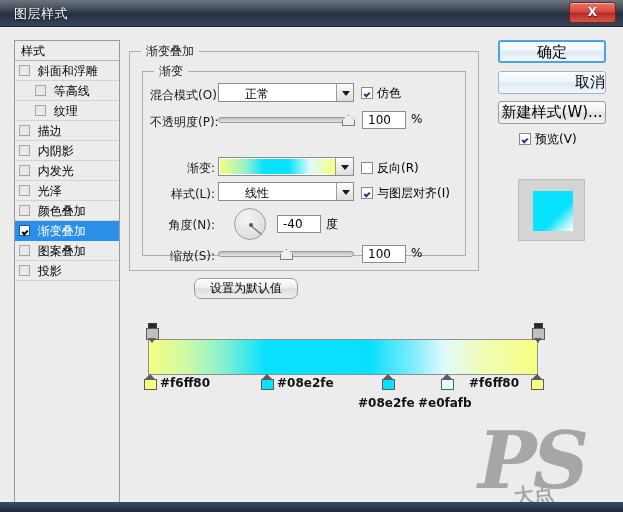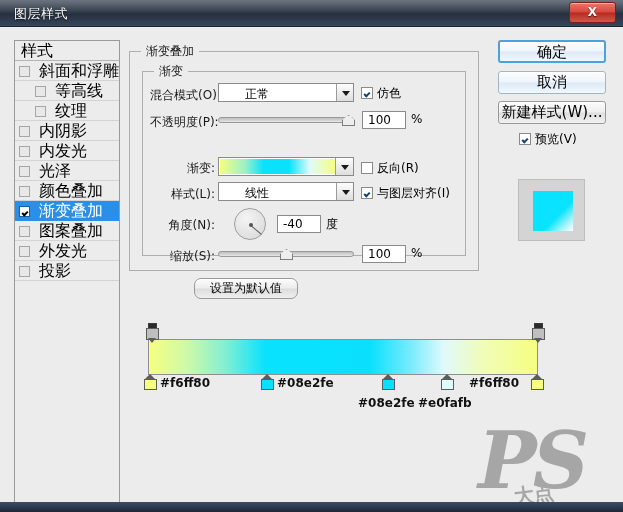--- a/index.html
+++ b/index.html
@@ -46,21 +46,21 @@
   #panel { position:absolute; left:0; top:27px; width:623px; height:485px; background:#ececec; }
 
   
   #styles-list{
     position:absolute; left:14px; top:13px; width:106px; height:470px;
     background:#ececec; border:1px solid #9a9a9a;
   }
   .sl-row{
     position:relative; height:20px; line-height:20px;
     padding-left:6px; border-bottom:1px solid #d3d3d3;
-    white-space:nowrap; font-size:16px;
+    white-space:nowrap; font-size:12px;
   }
   .sl-row.header{ border-bottom:1px solid #b4b4b4; }
   .sl-row.effect{ padding-left:4px; }
   .sl-row.sub{ padding-left:20px; }
   .sl-row.selected{ background:#2a8fe8; color:#fff; border-bottom-color:#2a8fe8; }
   .cb{
     display:inline-block; width:11px; height:11px; vertical-align:-1px;
     border:1px solid #8a8a8a; background:#fff; margin-right:4px; position:relative;
   }
   .cb.dim{ background:#e8e8e8; border-color:#a6a6a6; }
@@ -289,20 +289,24 @@
       <div class="sl-row sub">
         <span class="cb dim"></span>
         <span>等高线</span>
       </div>
       <div class="sl-row sub">
         <span class="cb dim"></span>
         <span>纹理</span>
       </div>
       <div class="sl-row effect">
         <span class="cb dim"></span>
+        <span>描边</span>
+      </div>
+      <div class="sl-row effect">
+        <span class="cb dim"></span>
         <span>内阴影</span>
       </div>
       <div class="sl-row effect">
         <span class="cb dim"></span>
         <span>内发光</span>
       </div>
       <div class="sl-row effect">
         <span class="cb dim"></span>
         <span>光泽</span>
       </div>
@@ -310,24 +314,20 @@
         <span class="cb dim"></span>
         <span>颜色叠加</span>
       </div>
       <div class="sl-row effect selected">
         <span class="cb checked"></span>
         <span>渐变叠加</span>
       </div>
       <div class="sl-row effect">
         <span class="cb dim"></span>
         <span>图案叠加</span>
-      </div>
-      <div class="sl-row effect">
-        <span class="cb dim"></span>
-        <span>外发光</span>
       </div>
       <div class="sl-row effect">
         <span class="cb dim"></span>
         <span>投影</span>
       </div>
     </div>
 
     <div class="groupbox" id="grp-outer"></div>
     <div class="group-title" id="grp-outer-title">渐变叠加</div>
 
@@ -387,21 +387,21 @@
       <div class="thumb" style="left:62px;"></div>
     </div>
     <div class="numfield" style="left:362px; top:218px; width:44px;">
       <span>100</span>
     </div>
     <div class="unit" style="left:411px; top:219px;">%</div>
 
     <div class="defbtn" style="left:194px; top:251px; width:104px;border-radius:7px;">设置为默认值</div>
 
     <div class="rbtn primary" style="top:13px;">确定</div>
-    <div class="rbtn" style="top:44px;">取消</div>
+    <div class="rbtn" style="top:44px;text-align:right;">取消</div>
     <div class="rbtn plain" style="top:74px;">新建样式(W)...</div>
     <div class="ck" style="left:519px; top:104px;">
       <span class="box on"></span><span>预览(V)</span>
     </div>
     <div id="preview-swatch">
       <div class="inner"></div>
     </div>
 
     <div id="grad-strip"></div>
 

